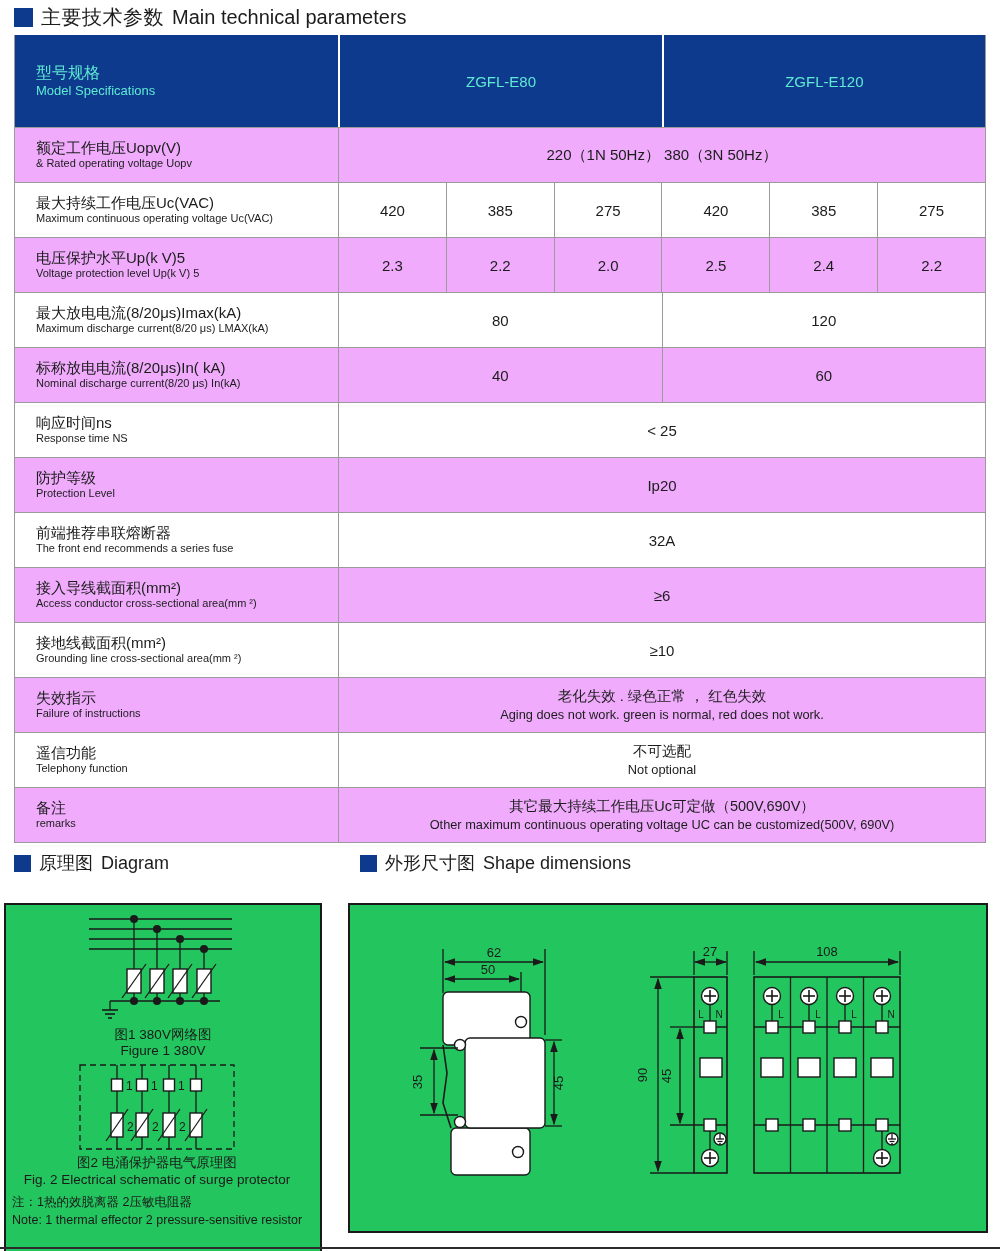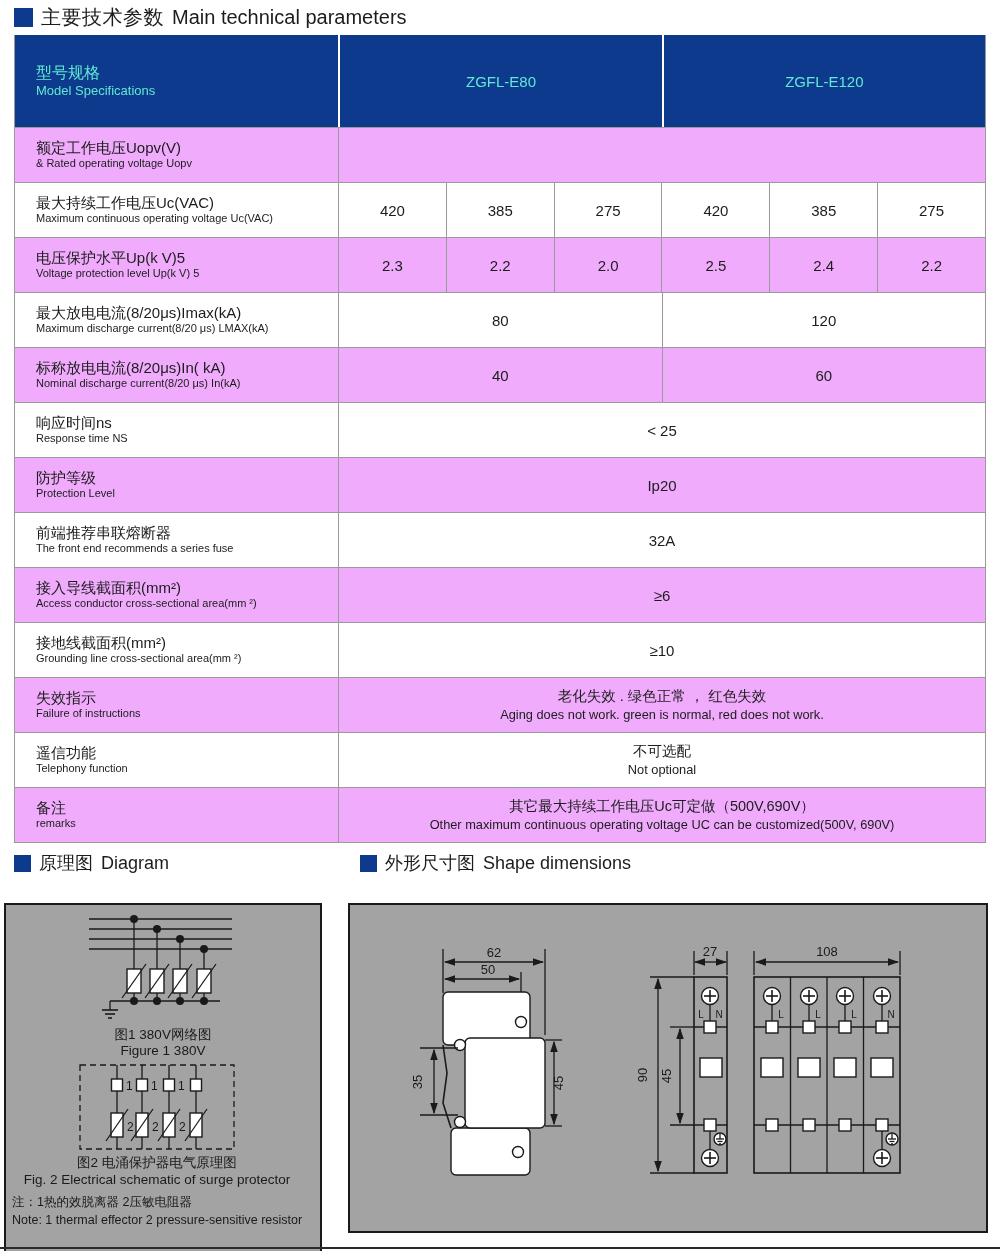--- a/index.html
+++ b/index.html
@@ -27,21 +27,21 @@
   .tlabel .zh{font-size:15px;}
   .tlabel .en{font-size:11px;}
   .tvals{flex:1;display:flex;}
   .cell{flex:1;display:flex;align-items:center;justify-content:center;font-size:15px;border-left:1px solid #9a9a9a;}
   .cell:first-child{border-left:none;}
   .cell.stack{flex-direction:column;line-height:1.35;}
   .cell .v-zh{font-size:14.5px;}
   .cell .v-en{font-size:12.8px;}
 
   
-  .panel{position:absolute;border:2px solid #1a1a1a;background:#a3a3a3;box-sizing:border-box;}
+  .panel{position:absolute;border:2px solid #1a1a1a;background:#22c55e;box-sizing:border-box;}
   #diagram-panel{left:4px;top:903px;width:318px;height:352px;}
   #shape-panel{left:348px;top:903px;width:640px;height:330px;}
   svg{display:block;}
   svg .ln{stroke:#1a1a1a;stroke-width:1.3;fill:none;}
   svg .ln2{stroke:#1a1a1a;stroke-width:1.6;fill:none;}
   svg .fw{fill:#fff;stroke:#1a1a1a;stroke-width:1.4;}
   svg .dot{fill:#1a1a1a;}
   svg text{font-family:"Liberation Sans","DejaVu Sans",sans-serif;fill:#1a1a1a;}
   svg .cap{font-size:13.5px;}
   svg .note-t{font-size:12.5px;}
@@ -67,20 +67,23 @@
     </div>
     <div class="h-model">ZGFL-E80</div>
     <div class="h-model">ZGFL-E120</div>
   </div>
 
   <div class="trow alt">
     <div class="tlabel">
       <div class="zh">额定工作电压Uopv(V)</div>
       <div class="en">&amp; Rated operating voltage Uopv</div>
     </div>
+    <div class="tvals">
+        <div class="cell">220（1N 50Hz）  380（3N 50Hz）</div>
+      </div>
   </div>
 
   <div class="trow">
     <div class="tlabel">
       <div class="zh">最大持续工作电压Uc(VAC)</div>
       <div class="en">Maximum continuous operating voltage Uc(VAC)</div>
     </div>
     <div class="tvals">
       <div class="cell">420</div>
       <div class="cell">385</div>

